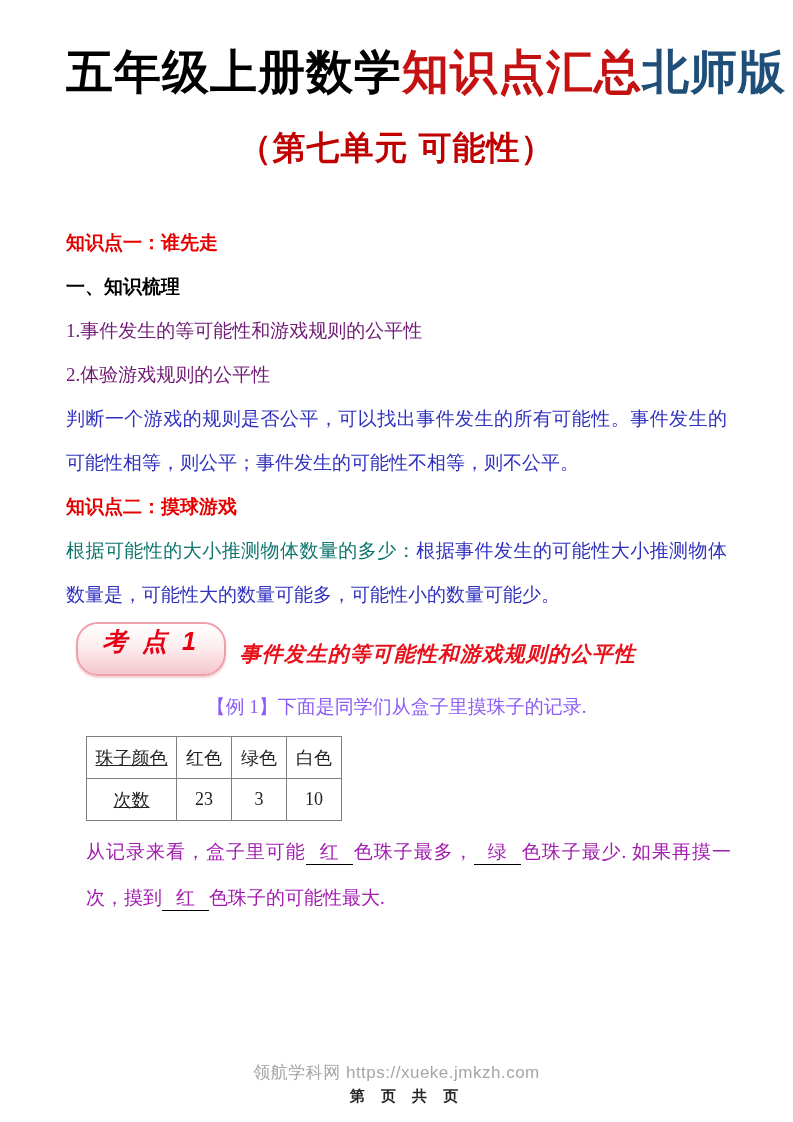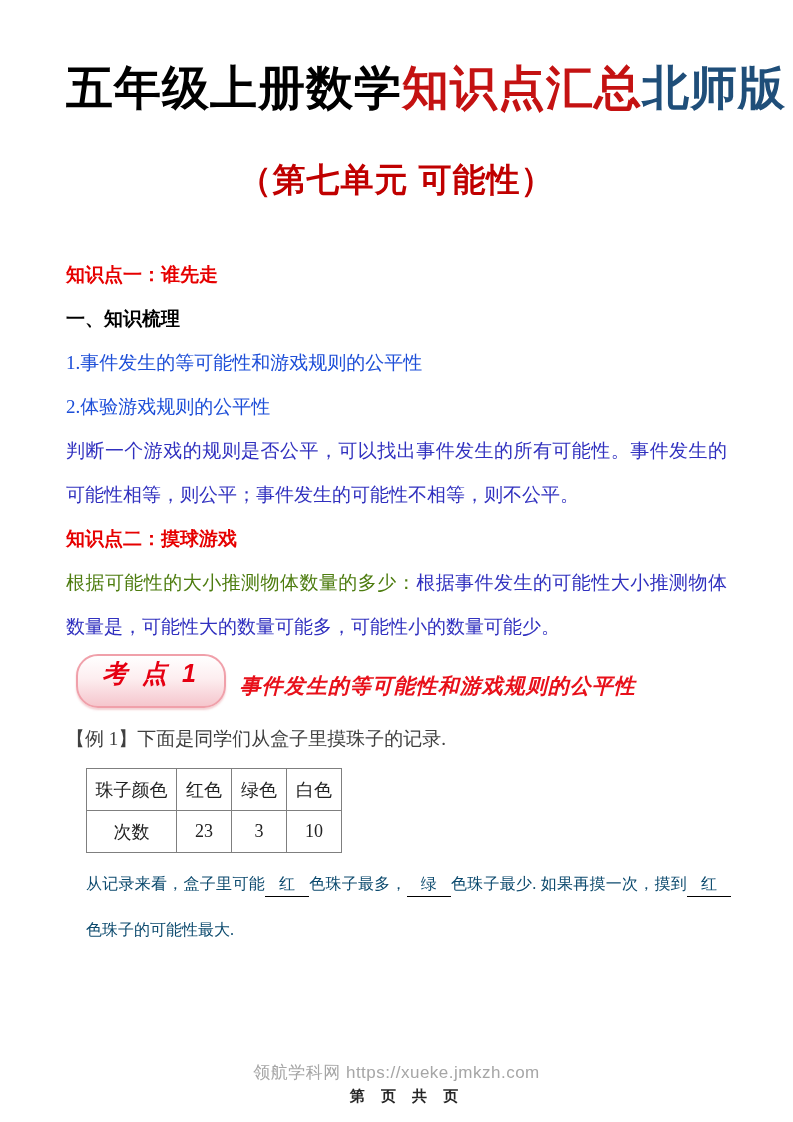--- a/index.html
+++ b/index.html
@@ -8,35 +8,35 @@
     width: 793px; height: 1122px;
     position: relative;
     overflow: hidden;
     font-family: "Liberation Serif", serif;
     color: #111111;
   }
   .page { width: 793px; height: 1122px; padding: 0 66px; position: relative; background: #fff; }
 
   
   .doc-title {
-    padding-top: 60px;
+    padding-top: 44px;
     text-align: center;
     font-family: "Liberation Sans", sans-serif;
     font-weight: bold;
     font-size: 47px;
     line-height: 1.2;
     letter-spacing: 1px;
     white-space: nowrap;
   }
   .t-black { color: #000000; }
   .t-red   { color: #c41212; }
   .t-blue  { color: #1f4e79; }
 
   .doc-subtitle {
-    margin-top: 42px;
+    margin-top: 26px;
     text-align: center;
     font-family: "Liberation Sans", sans-serif;
     font-weight: bold;
     font-size: 33px;
     color: #c00000;
     letter-spacing: 1px;
   }
 
   
   .content { margin-top: 50px; }
@@ -44,23 +44,23 @@
   .h-section {
     font-family: "Liberation Sans", sans-serif;
     font-weight: bold;
     color: #000000;
   }
   .h-kp {
     font-family: "Liberation Sans", sans-serif;
     font-weight: bold;
     color: #e60000;
   }
-  .p-point { color: #1d4ed8; }
+  .p-point { color: #701a75; }
   .p-blue  { color: #3030bf; text-align: justify; }
-  .lead-red { color: #4d7c0f; }
+  .lead-red { color: #0f766e; }
 
   
   .kaodian-row {
     display: flex;
     align-items: center;
     margin: 5px 0 9px 10px;
   }
   .kaodian-badge {
     display: inline-block;
     padding: 1px 24px 16px 24px;
@@ -79,45 +79,45 @@
   .kaodian-title {
     margin-left: 14px;
     font-family: "Liberation Serif", serif;
     font-weight: bold;
     font-style: italic;
     font-size: 21px;
     color: #e8101a;
     letter-spacing: 1px;
     margin-top: 10px;
   }
-  .example-label { color: #404040; }
+  .example-label { color: #8b5cf6; text-align: center; }
 
   
   .bead-table {
     border-collapse: collapse;
     margin: 7px 0 8px 20px;
     font-size: 18px;
     color: #222222;
   }
   .bead-table td {
     border: 1px solid #7f7f7f;
     text-align: center;
     vertical-align: middle;
     height: 42px;
     background: #ffffff;
   }
-  .bead-table td.c0 { width: 90px; }
+  .bead-table td.c0 { width: 90px; text-decoration: underline; }
   .bead-table td.c1, .bead-table td.c2, .bead-table td.c3 { width: 55px; }
 
   .fill-para {
     margin: 6px 0 0 20px;
     width: 645px;
-    font-size: 16px;
+    font-size: 19px;
     line-height: 46px;
-    color: #0c4a6e;
+    color: #a21caf;
     text-align: justify;
     font-family: Liberation Serif, serif;
   }
   .blank {
     display: inline-block;
     min-width: 28px;
     padding: 0 14px;
     border-bottom: 1px solid #000000;
     text-align: center;
     line-height: 24px;

